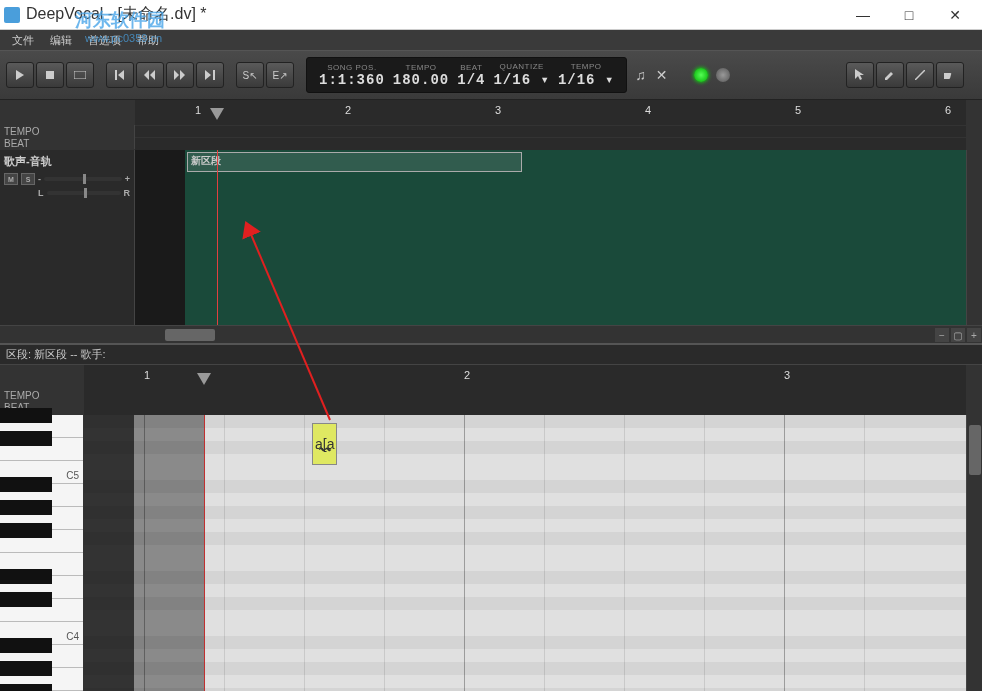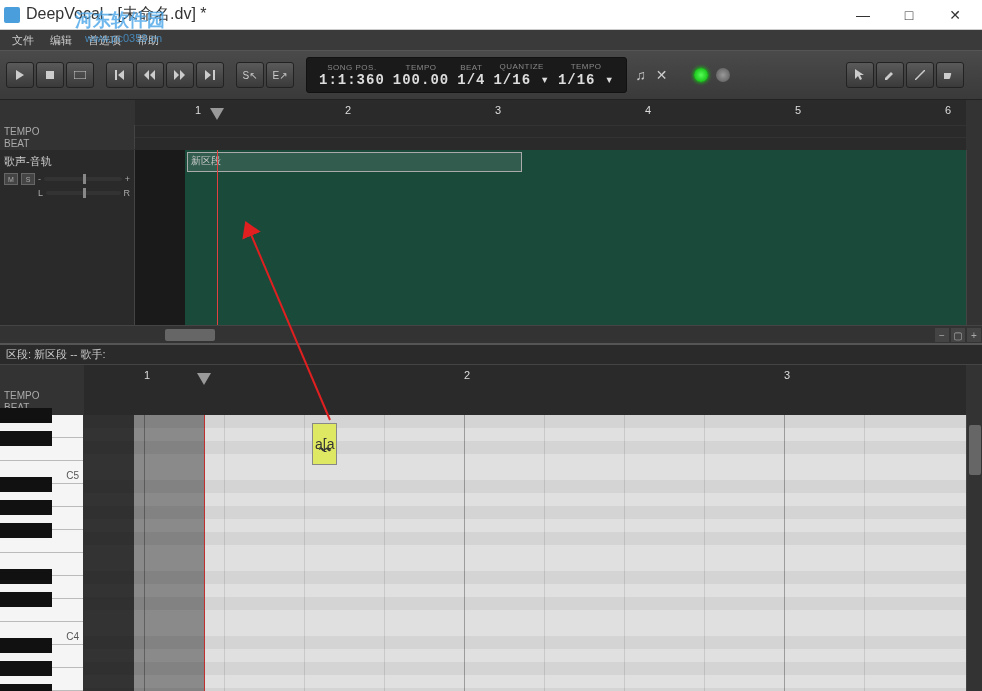--- a/index.html
+++ b/index.html
@@ -31,21 +31,21 @@
     
     
     .arrangement { height: 245px; background: #2a2a2a; display: flex; flex-direction: column; border-bottom: 2px solid #555; }
     .ruler-label { width: 135px; padding-left: 4px; background: #333; border-right: 1px solid #444; height: 25px; display: flex; align-items: center; font-size: 10px; color: #aaa; }
     .ruler-ticks { flex: 1; position: relative; background: #2a2a2a; height: 50px; }
     .ruler-numbers { height: 25px; position: relative; }
     .ruler-num { position: absolute; top: 4px; font-size: 11px; color: #ddd; }
     .playhead-marker { position: absolute; top: 8px; width: 14px; height: 12px; background: #999; clip-path: polygon(0 0, 100% 0, 50% 100%); }
     .tempo-row, .beat-row { height: 12px; border-top: 1px solid #333; }
     
-    .arr-tracks { flex: 1; display: flex; position: relative; }
+    .arr-tracks { flex: 1; display: flex; position: relative; font-weight: bold; }
     .track-header { width: 135px; background: #2a2a2a; border-right: 1px solid #444; padding: 4px; }
     .track-name { font-size: 11px; color: #ccc; margin-bottom: 4px; }
     .track-controls { display: flex; align-items: center; gap: 3px; margin-bottom: 3px; }
     .track-toggle { width: 14px; height: 12px; background: #444; border: 1px solid #666; font-size: 7px; color: #aaa; display: flex; align-items: center; justify-content: center; cursor: pointer; }
     .track-slider { flex: 1; height: 4px; background: #333; border-radius: 2px; position: relative; }
     .track-slider-handle { position: absolute; left: 50%; top: -3px; width: 3px; height: 10px; background: #888; }
     .track-area { flex: 1; position: relative; background: #1a4a3a; padding-left: 16px; }
     .track-dark { position: absolute; left: 0; top: 0; width: 50px; height: 100%; background: #1a1a1a; }
     .track-clip { position: absolute; left: 52px; top: 2px; width: 335px; height: 20px; border: 1px solid #aaa; background: rgba(255,255,255,0.1); }
     .track-clip-label { font-size: 10px; color: #ccc; padding: 1px 3px; }
@@ -160,21 +160,21 @@
     <div class="tool-btn">E↗</div>
   </div>
 
   <div class="display-panel">
     <div class="display-col">
       <div class="display-label">SONG POS.</div>
       <div class="display-value">1:1:360</div>
     </div>
     <div class="display-col">
       <div class="display-label">TEMPO</div>
-      <div class="display-value">100.00</div>
+      <div class="display-value">180.00</div>
     </div>
     <div class="display-col">
       <div class="display-label">BEAT</div>
       <div class="display-value">1/4</div>
     </div>
     <div class="display-col">
       <div class="display-label">QUANTIZE</div>
       <div class="display-value">1/16 ▾</div>
     </div>
     <div class="display-col">

